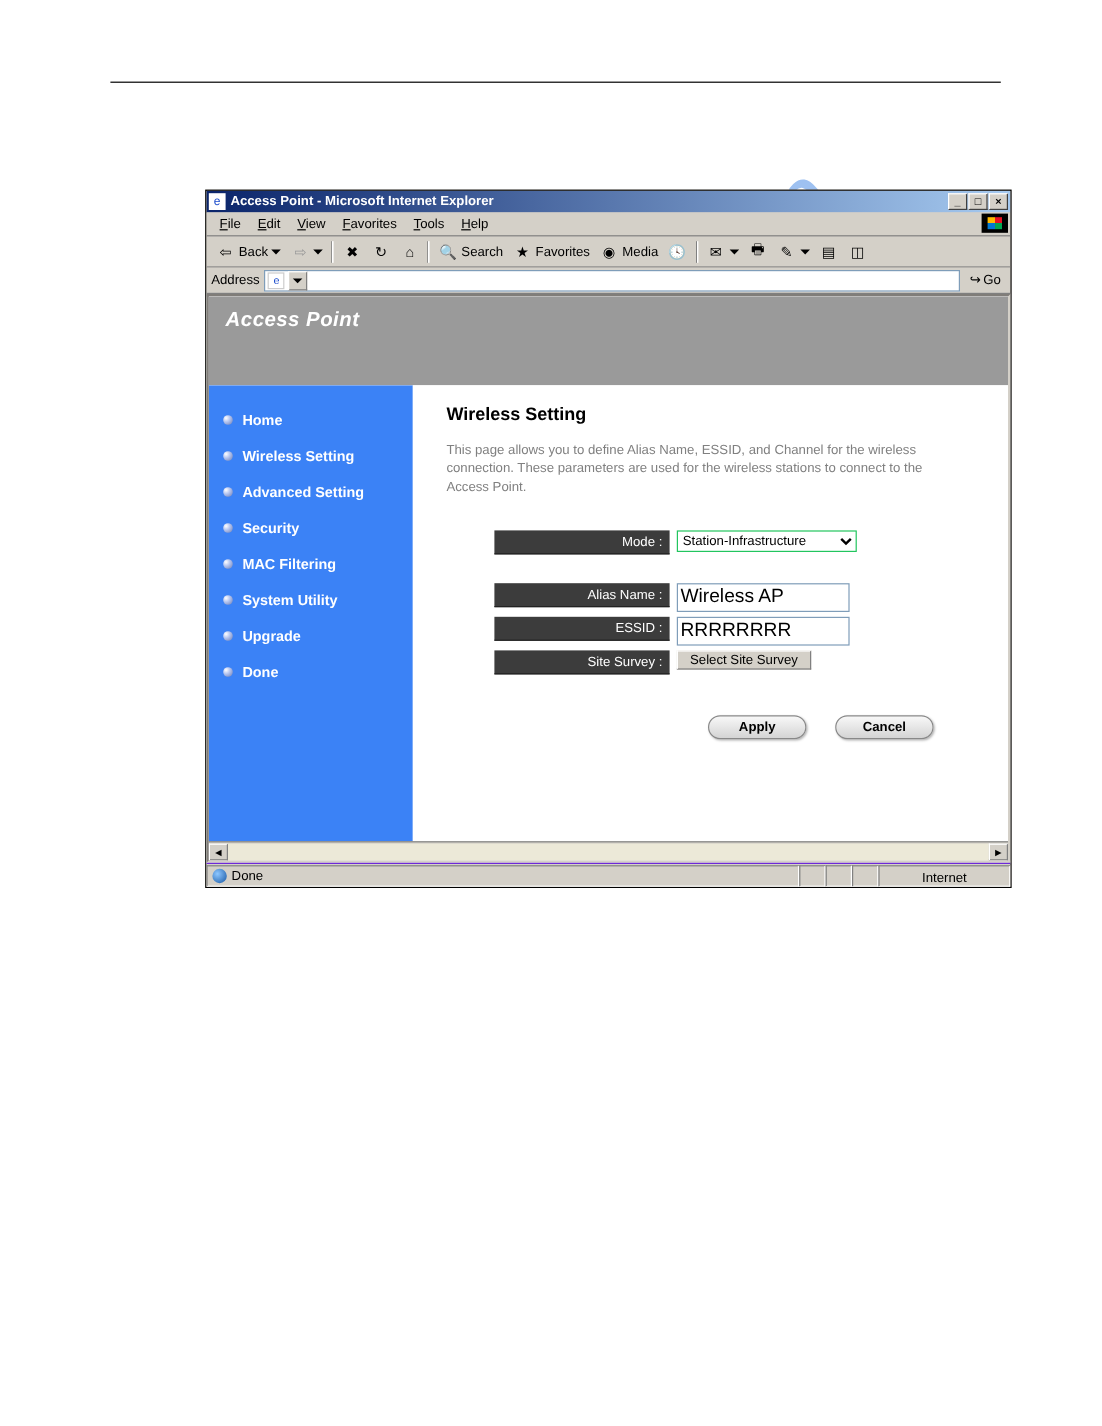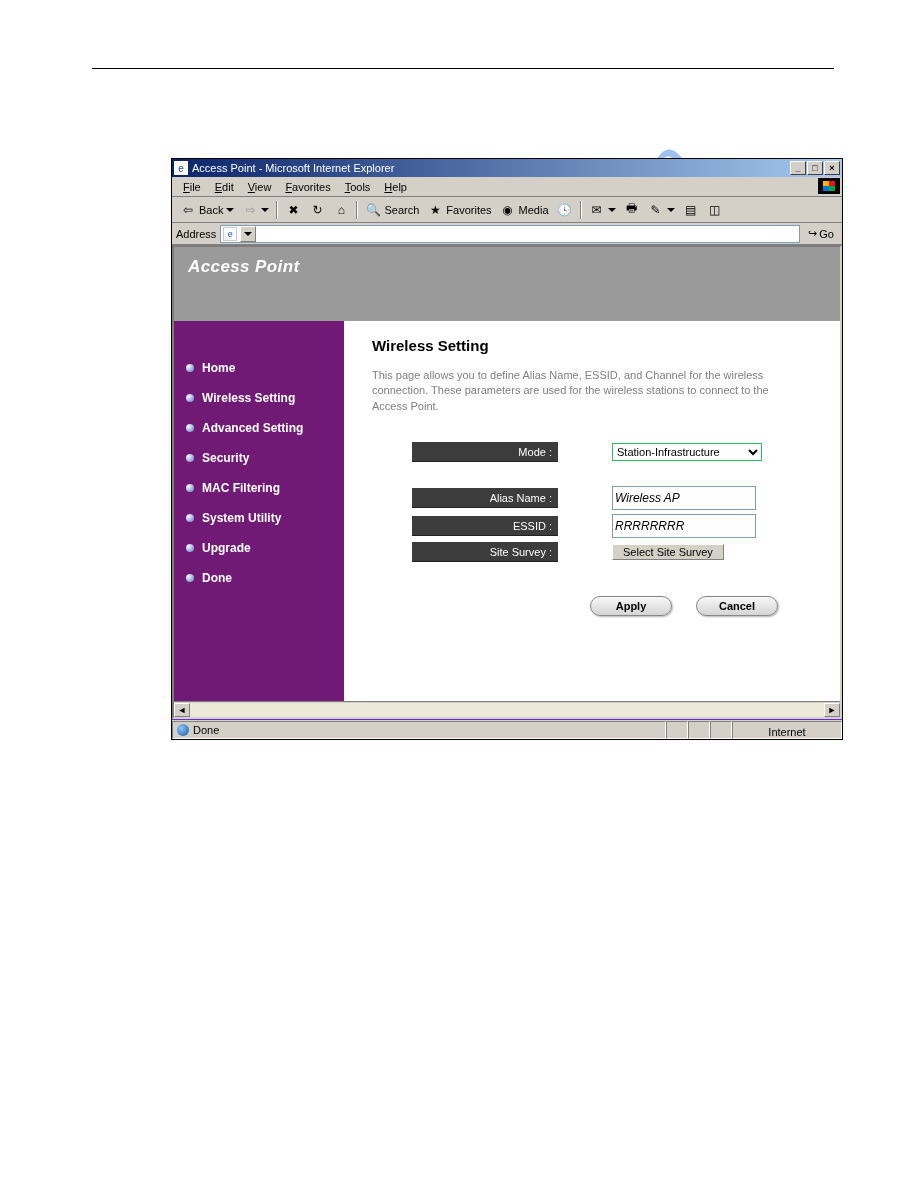--- a/index.html
+++ b/index.html
@@ -38,21 +38,21 @@
     padding: 0 2px;
     font-size: 11px;
   }
   .titlebar .ie-icon {
     width: 14px; height: 14px;
     background: #fff;
     margin-right: 4px;
     display: flex; align-items: center; justify-content: center;
     font-size: 10px; color: #1a4bcc;
   }
-  .titlebar .title-text { flex: 1; }
+  .titlebar .title-text { flex: 1; font-weight: bold; }
   .titlebar .win-btns { display: flex; gap: 1px; }
   .titlebar .win-btn {
     width: 16px; height: 14px;
     background: #d4d0c8;
     border: 1px solid #fff;
     border-right-color: #404040; border-bottom-color: #404040;
     color: #000; font-size: 9px; font-weight: bold;
     display: flex; align-items: center; justify-content: center;
     cursor: pointer;
   }
@@ -173,23 +173,23 @@
     letter-spacing: 0.4px;
     text-align: right;
   }
   .content-row {
     flex: 1;
     display: flex;
     overflow: hidden;
   }
   .sidebar {
     width: 170px;
-    background: #701a75;
+    background: #3b82f6;
     color: #fff;
-    padding-top: 32px;
+    padding-top: 14px;
   }
   .sidebar .nav-item {
     display: flex; align-items: center;
     padding: 8px 12px;
     font-size: 12px; font-weight: bold;
     cursor: pointer;
   }
   .sidebar .nav-bullet {
     width: 8px; height: 8px; border-radius: 50%;
     background: radial-gradient(circle at 30% 30%, #fff, #b6c6f0 40%, #6a7ab0);
@@ -214,42 +214,41 @@
     font-family: Arial, sans-serif;
   }
   .main .desc {
     font-size: 11px;
     color: #808080;
     line-height: 1.4;
     margin-bottom: 28px;
     max-width: 410px;
   }
   .form-row {
-    display: flex; align-items: center;
+    display: flex; align-items: flex-start;
     margin-bottom: 4px;
     margin-left: 40px;
-    gap: 48px;
   }
   .form-row .lbl {
     width: 146px; height: 20px;
     background: #3c3c3c;
     border-bottom: 1px solid #222;
     color: #fff; font-size: 11px;
     display: flex; align-items: center; justify-content: flex-end;
     padding-right: 6px;
   }
   .form-gap { height: 20px; }
   .form-row .field { margin-left: 6px; }
   .form-row select {
     width: 150px; height: 18px; font-size: 11px;
     border: 1px solid #22c55e; background: #fff;
   }
   .form-row input[type=text] {
-    width: 144px; height: 16px; font-size: 12px;
-    border: 1px solid #7f9db9; padding: 11px 2px; font-style: italic;
+    width: 144px; height: 16px; font-size: 16px;
+    border: 1px solid #7f9db9; padding: 11px 2px;
   }
   .form-row .inset-btn {
     font-size: 11px;
     padding: 1px 10px;
     background: #d4d0c8;
     border: 1px solid #fff;
     border-right-color: #808080; border-bottom-color: #808080;
     cursor: pointer;
   }
   .action-row {

